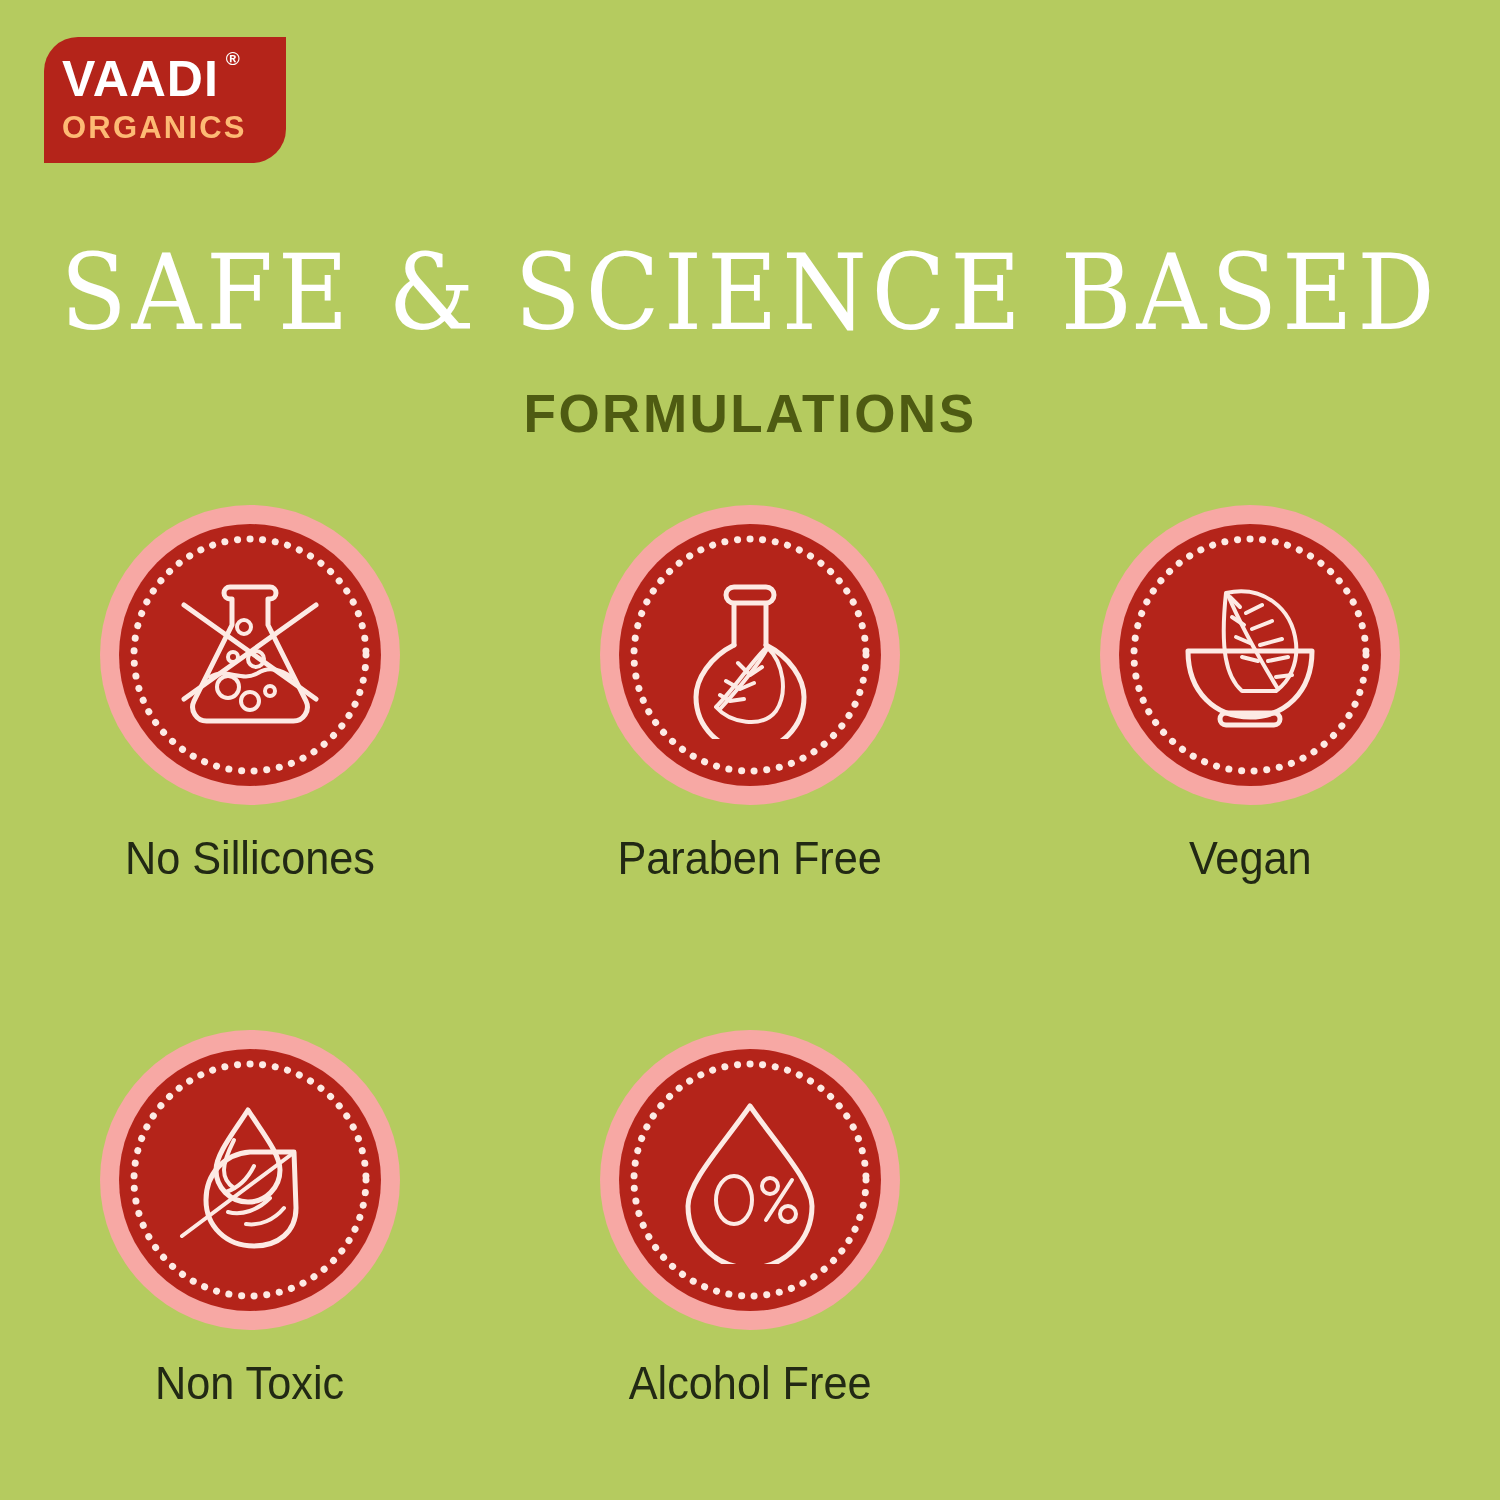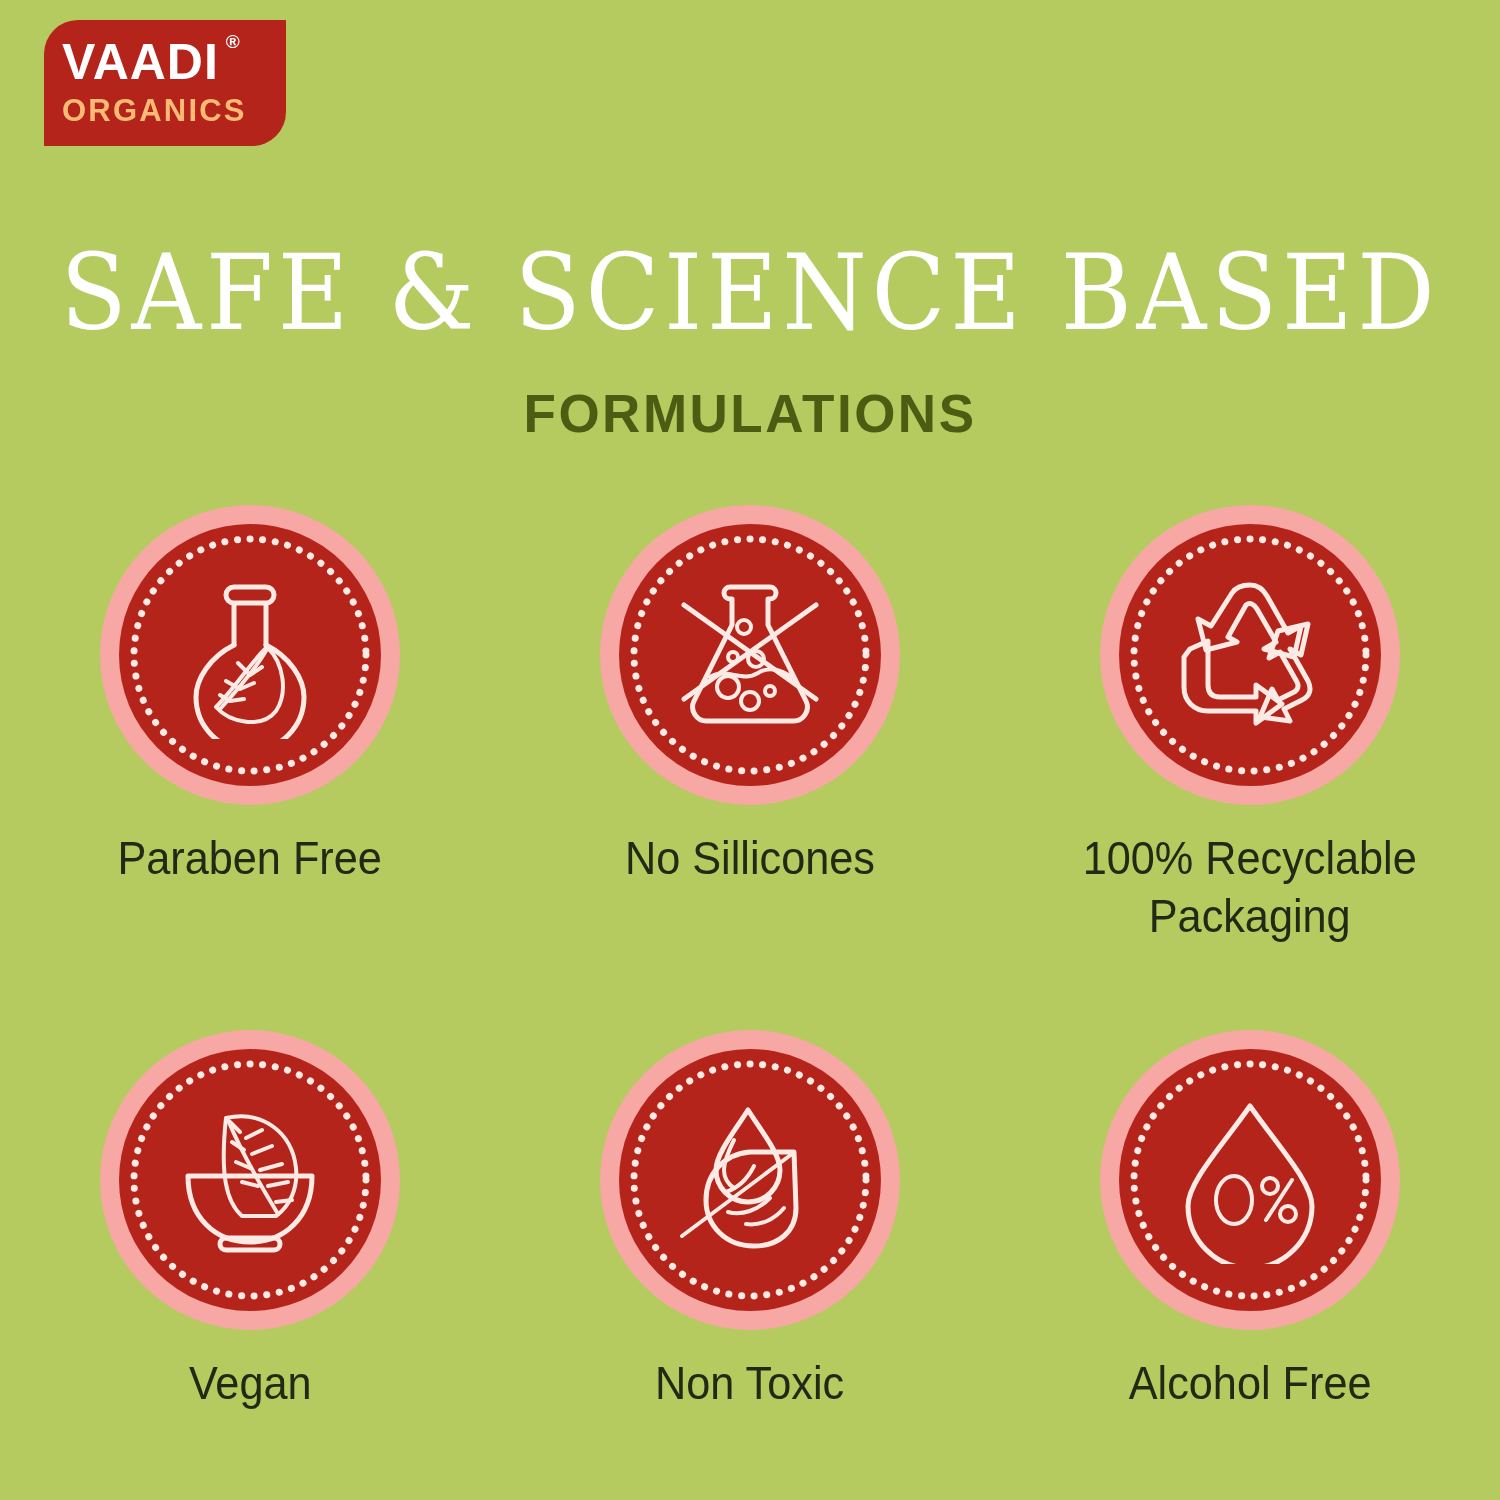--- a/index.html
+++ b/index.html
@@ -12,21 +12,21 @@
     background: #b5cb5f;
     font-family: "Liberation Sans", sans-serif;
     overflow: hidden;
     position: relative;
   }
 
   
   .logo-badge {
     position: absolute;
     left: 44px;
-    top: 20px;
+    top: 37px;
     width: 242px;
     height: 126px;
     background: #b4241a;
     border-radius: 34px 0 34px 0;
     box-sizing: border-box;
     padding: 14px 0 4px 18px;
   }
   .logo-vaadi {
     position: relative;
     color: #ffffff;
@@ -176,41 +176,20 @@
 
 <div class="grid">
 
   <div class="cell">
     <div class="badge">
       <div class="badge-inner">
         <svg class="dotted-ring" viewBox="0 0 244 244">
           <circle cx="122" cy="122" r="116" style="stroke:#fdeae4;stroke-width:7;stroke-dasharray:0.1 12.6;stroke-linecap:round;fill:none"></circle>
         </svg>
         <svg class="icon-svg" viewBox="0 0 168 168">
-          <rect x="60" y="16" width="48" height="16" rx="8"></rect>
-          <path d="M68 33 L68 74 M100 33 L100 74"></path>
-          <path d="M68 74 C44 86 30 108 30 126 A54 54 0 0 0 138 126 C138 108 124 86 100 74"></path>
-          <path d="M101 76 C118 92 122 122 110 140 C96 158 64 152 50 136 C68 118 86 90 101 76 Z" class="thin"></path>
-          <path d="M54 138 C74 116 92 94 101 78" class="thin"></path>
-          <path d="M84 104 L72 92 M84 104 L96 96 M74 118 L60 110 M74 118 L88 112 M64 130 L54 124 M64 130 L78 128" class="thin"></path>
-        </svg>
-      </div>
-    </div>
-    <div class="caption">
-      <div>Paraben Free</div>
-    </div>
-  </div>
-
-  <div class="cell">
-    <div class="badge">
-      <div class="badge-inner">
-        <svg class="dotted-ring" viewBox="0 0 244 244">
-          <circle cx="122" cy="122" r="116" style="stroke:#fdeae4;stroke-width:7;stroke-dasharray:0.1 12.6;stroke-linecap:round;fill:none"></circle>
-        </svg>
-        <svg class="icon-svg" viewBox="0 0 168 168">
           <path d="M64 16 L104 16 A6 6 0 0 1 104 28 L102 28 L102 54 L140 130 A14 14 0 0 1 127 150 L41 150 A14 14 0 0 1 28 130 L66 54 L66 28 L64 28 A6 6 0 0 1 64 16 Z"></path>
           <path d="M44 106 C60 96 76 112 92 102 C104 94 116 100 126 106" class="thin"></path>
           <circle cx="78" cy="56" r="7" class="thin"></circle>
           <circle cx="67" cy="86" r="5" class="thin"></circle>
           <circle cx="90" cy="88" r="8" class="thin"></circle>
           <circle cx="62" cy="116" r="11" class="thin"></circle>
           <circle cx="84" cy="130" r="9" class="thin"></circle>
           <circle cx="104" cy="120" r="5" class="thin"></circle>
           <line x1="18" y1="34" x2="150" y2="128"></line>
           <line x1="150" y1="34" x2="18" y2="128"></line>
@@ -222,34 +201,34 @@
     </div>
   </div>
 
   <div class="cell">
     <div class="badge">
       <div class="badge-inner">
         <svg class="dotted-ring" viewBox="0 0 244 244">
           <circle cx="122" cy="122" r="116" style="stroke:#fdeae4;stroke-width:7;stroke-dasharray:0.1 12.6;stroke-linecap:round;fill:none"></circle>
         </svg>
         <svg class="icon-svg" viewBox="0 0 168 168">
-
-          <path d="M84 14 C92 14 97 18 101 25 L122 62 L135 55 L128 86 L98 78 L110 71 L91 38 C88 33 84 31 80 34 L62 66 L71 71 L40 79 L32 48 L45 55 L66 22 C70 16 76 14 84 14 Z"></path>
-
-          <path d="M28 76 L46 68 L46 112 C46 120 50 124 58 124 L94 124 L94 112 L120 131 L94 150 L94 138 L46 138 C32 138 22 128 22 114 L22 84 Z" transform="translate(-4,2)"></path>
-
-          <path d="M104 66 L134 59 L127 90 L116 84 L134 116 C138 124 136 131 128 135 L110 144 L116 156 L86 152 L98 124 L104 135 L120 127 C124 125 125 121 123 117 L106 87 L95 93 Z" transform="translate(8,-6)"></path>
-        </svg>
-      </div>
-    </div>
-    <div class="caption">
-      <div>100% Recyclable</div>
-      <div>Packaging</div>
-    </div>
-  </div>
+          <rect x="60" y="16" width="48" height="16" rx="8"></rect>
+          <path d="M68 33 L68 74 M100 33 L100 74"></path>
+          <path d="M68 74 C44 86 30 108 30 126 A54 54 0 0 0 138 126 C138 108 124 86 100 74"></path>
+          <path d="M101 76 C118 92 122 122 110 140 C96 158 64 152 50 136 C68 118 86 90 101 76 Z" class="thin"></path>
+          <path d="M54 138 C74 116 92 94 101 78" class="thin"></path>
+          <path d="M84 104 L72 92 M84 104 L96 96 M74 118 L60 110 M74 118 L88 112 M64 130 L54 124 M64 130 L78 128" class="thin"></path>
+        </svg>
+      </div>
+    </div>
+    <div class="caption">
+      <div>Paraben Free</div>
+    </div>
+  </div>
+
 
   <div class="cell">
     <div class="badge">
       <div class="badge-inner">
         <svg class="dotted-ring" viewBox="0 0 244 244">
           <circle cx="122" cy="122" r="116" style="stroke:#fdeae4;stroke-width:7;stroke-dasharray:0.1 12.6;stroke-linecap:round;fill:none"></circle>
         </svg>
         <svg class="icon-svg" viewBox="0 0 168 168">
 
           <path d="M60 22 C96 14 126 36 130 72 C132 92 124 110 110 120 L76 120 C60 106 54 78 60 22 Z" class="thin"></path>

